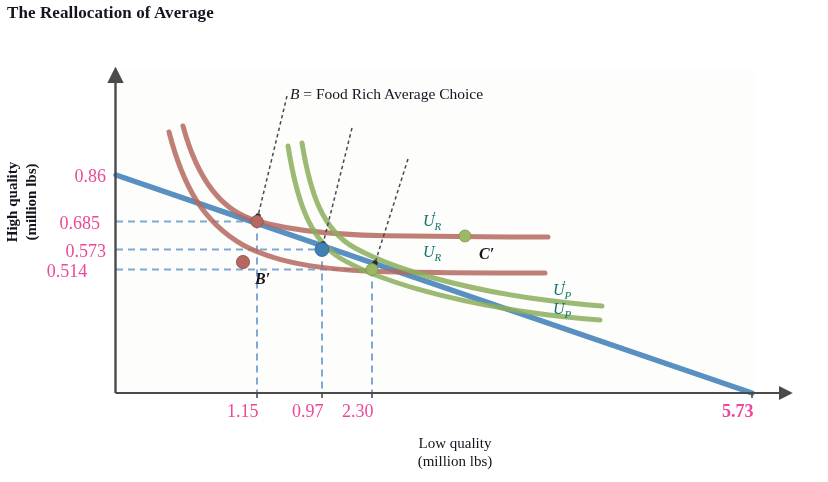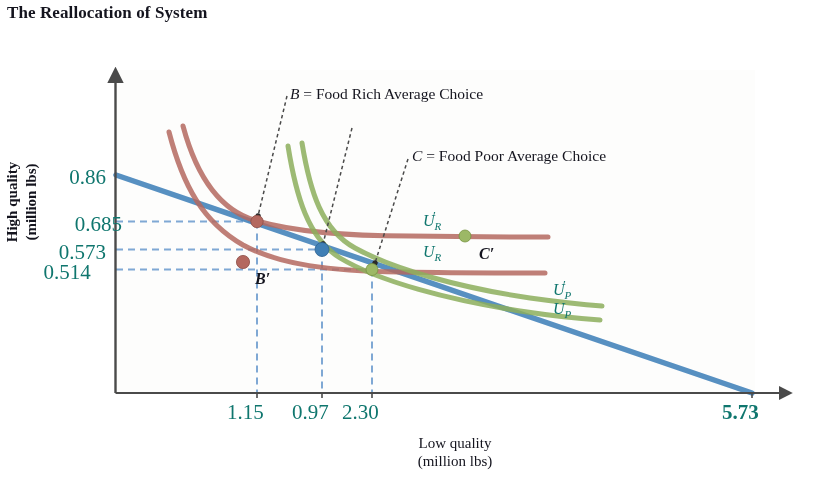--- a/index.html
+++ b/index.html
@@ -37,22 +37,22 @@
     top: 0;
     width: 828px;
     height: 482px;
   }
   .ov {
     position: absolute;
     white-space: nowrap;
     line-height: 1.12;
   }
   .ytick, .xtick {
-    font-size: 21px;
-    color: #0f766e;
+    font-size: 18px;
+    color: #ec4899;
   }
   .ytick { text-align: right; }
   .xtick { text-align: left; }
   .axis-title {
     font-size: 15px;
     color: #14141e;
     text-align: center;
   }
   #ylabel-wrap {
     position: absolute;
@@ -91,21 +91,21 @@
     font-style: italic;
     font-weight: bold;
     color: #14141e;
   }
 </style>
 </head>
 <body>
 
 <div id="figure-root">
 
-  <div id="chart-title">The Reallocation of System</div>
+  <div id="chart-title">The Reallocation of Average</div>
 
   <svg id="plot-svg" viewBox="0 0 828 482">
     <defs>
       <marker id="axis-arrow" viewBox="0 0 10 10" refX="8" refY="5" markerWidth="7" markerHeight="7" orient="auto-start-reverse">
         <path d="M 0 0 L 10 5 L 0 10 z" fill="#4a4a4a"></path>
       </marker>
       <marker id="lead-dot" viewBox="0 0 6 6" refX="3" refY="3" markerWidth="4.2" markerHeight="4.2" orient="auto">
         <circle cx="3" cy="3" r="2.6" fill="#2b2b2b"></circle>
       </marker>
     </defs>
@@ -151,21 +151,21 @@
     </g>
 
     <circle cx="257" cy="221.5" r="6.2" fill="#b4685f" stroke="#8e4f48" stroke-width="0.8"></circle>
     <circle cx="322" cy="249.5" r="7" fill="#3f7fb5" stroke="#2e6291" stroke-width="0.8"></circle>
     <circle cx="372" cy="269.5" r="6" fill="#9cb866" stroke="#76933f" stroke-width="0.8"></circle>
     <circle cx="243" cy="262" r="6.6" fill="#b4685f" stroke="#8e4f48" stroke-width="0.8"></circle>
     <circle cx="465" cy="236" r="6" fill="#9cb866" stroke="#76933f" stroke-width="0.8"></circle>
   </svg>
 
   <div class="ov ytick" style="left:40px; top:166px; width:66px;">0.86</div>
-  <div class="ov ytick" style="left:44px; top:213px; width:78px;">0.685</div>
+  <div class="ov ytick" style="left:22px; top:213px; width:78px;">0.685</div>
   <div class="ov ytick" style="left:28px; top:241px; width:78px;">0.573</div>
   <div class="ov ytick" style="left:28px; top:261px; width:78px;text-align:center;">0.514</div>
 
   <div id="ylabel-wrap">
     <div class="axis-title" style="top:-10px;">
       <span>High quality</span>
     </div>
     <div class="axis-title" style="top:9px;">
       <span>(million lbs)</span>
     </div>
@@ -175,21 +175,20 @@
   <div class="ov xtick" style="left:292px; top:401px; width:60px;">0.97</div>
   <div class="ov xtick" style="left:342px; top:401px; width:60px;">2.30</div>
   <div class="ov xtick" style="left:722px; top:401px; width:60px;font-weight:bold;">5.73</div>
 
   <div class="ov axis-title" style="left:370px; top:435px; width:170px;">Low quality</div>
   <div class="ov axis-title" style="left:370px; top:453px; width:170px;">(million lbs)</div>
 
   <div class="ov callout" style="left:290px; top:85px;"><i>B</i><span> = Food Rich Average Choice</span></div>
 
 
-  <div class="ov callout" style="left:412px; top:147px;"><i>C</i><span> = Food Poor Average Choice</span></div>
 
   <div class="ov curve-label" style="left:423px; top:212px;"><span>U</span><sub>R</sub><span style="position:relative; left:-9px; top:-6px; font-size:13px;">′</span></div>
 
   <div class="ov curve-label" style="left:423px; top:243px;"><span>U</span><sub>R</sub></div>
 
   <div class="ov curve-label" style="left:553px; top:281px;"><span>U</span><sub>P</sub><span style="position:relative; left:-9px; top:-6px; font-size:13px;">′</span></div>
 
   <div class="ov curve-label" style="left:553px; top:300px;"><span>U</span><sub>P</sub></div>
 
   <div class="ov pt-label" style="left:255px; top:270px;">B′</div>

